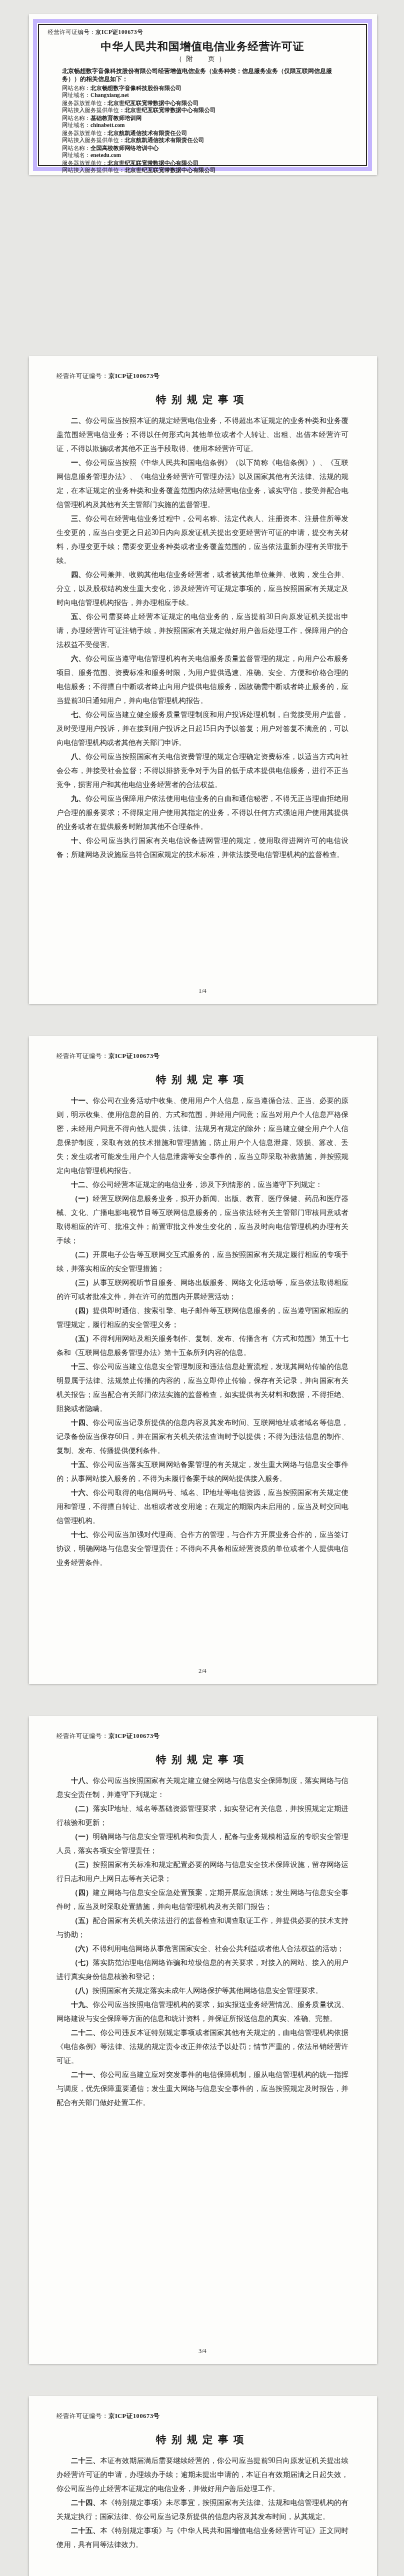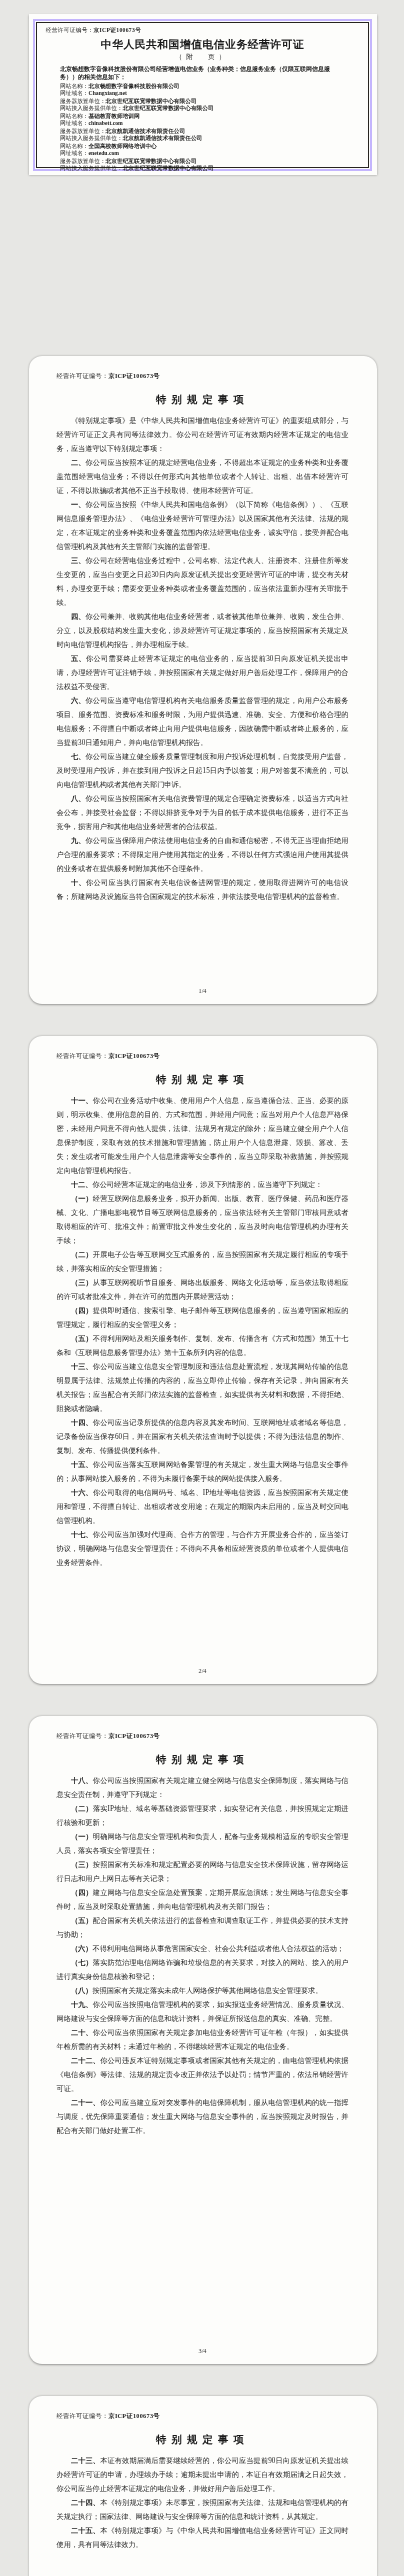--- a/index.html
+++ b/index.html
@@ -15,32 +15,32 @@
     width: 348px;
     margin: 0 auto 32px;
     background: #fdfdfb;
     box-shadow: 0 0.5px 2.1px rgba(0,0,0,.35);
     box-sizing: border-box;
     position: relative;
   }
 
   
   .cert { height: 161px; padding: 4.6px; margin-bottom: 181px; }
-  .cert-frame { border: 2px solid #c4b5fd; height: 100%; box-sizing: border-box; padding: 1px; }
+  .cert-frame { border: 4px solid #c4b5fd; height: 100%; box-sizing: border-box; padding: 1px; }
   .cert-inner { border: 0.5px solid #26241f; height: 100%; box-sizing: border-box; padding: 3.6px 23px 0 23px; }
   .cert-header { font-size: 5.7px; margin-left: -14.4px; letter-spacing: 0.3px; }
   .cert-header .num { font-weight: bold; }
   .cert-title { font-size: 10.8px; font-weight: bold; text-align: center; letter-spacing: 0.5px; margin: 3.6px 0 1px; }
   .cert-sub { font-size: 6.7px; text-align: center; letter-spacing: 4.1px; margin-bottom: 4.1px; }
   .cert-intro { font-size: 6px; font-weight: bold; line-height: 7.7px; margin: 0 0 1px; }
   .cert-row { font-size: 5.7px; line-height: 7.5px; }
   .cert-value { font-weight: 600; }
 
   
-  .doc { min-height: 648px; padding: 15.5px 28px 30px; border-radius: 13px; }
+  .doc { min-height: 648px; padding: 15.5px 28px 30px; }
   .doc.short { min-height: 467px; }
   .doc-header { font-size: 6.2px; letter-spacing: 0.3px; }
   .doc-header .num { font-weight: bold; }
   .doc-title { font-size: 10.3px; font-weight: bold; text-align: center; letter-spacing: 5.2px; margin: 12.4px 0 7.2px; }
   .paras p {
     font-size: 7.2px;
     line-height: 14px;
     text-align: justify;
     text-indent: 2em;
     margin: 0;
@@ -86,21 +86,20 @@
       </div>
     </div>
   </section>
 
   <section class="page doc">
     <div class="doc-header">
       <span>经营许可证编号：</span><span class="num">京ICP证100673号</span>
     </div>
     <h2 class="doc-title">特别规定事项</h2>
     <div class="paras">
-        <p><span>《特别规定事项》是《中华人民共和国增值电信业务经营许可证》的重要组成部分，与经营许可证正文具有同等法律效力。你公司在经营许可证有效期内经营本证规定的电信业务，应当遵守以下特别规定事项：</span></p>
         <p><b class="lead">二、</b><span>你公司应当按照本证的规定经营电信业务，不得超出本证规定的业务种类和业务覆盖范围经营电信业务；不得以任何形式向其他单位或者个人转让、出租、出借本经营许可证，不得以欺骗或者其他不正当手段取得、使用本经营许可证。</span></p>
         <p><b class="lead">一、</b><span>你公司应当按照《中华人民共和国电信条例》（以下简称《电信条例》）、《互联网信息服务管理办法》、《电信业务经营许可管理办法》以及国家其他有关法律、法规的规定，在本证规定的业务种类和业务覆盖范围内依法经营电信业务，诚实守信，接受并配合电信管理机构及其他有关主管部门实施的监督管理。</span></p>
         <p><b class="lead">三、</b><span>你公司在经营电信业务过程中，公司名称、法定代表人、注册资本、注册住所等发生变更的，应当自变更之日起30日内向原发证机关提出变更经营许可证的申请，提交有关材料，办理变更手续；需要变更业务种类或者业务覆盖范围的，应当依法重新办理有关审批手续。</span></p>
         <p><b class="lead">四、</b><span>你公司兼并、收购其他电信业务经营者，或者被其他单位兼并、收购，发生合并、分立，以及股权结构发生重大变化，涉及经营许可证规定事项的，应当按照国家有关规定及时向电信管理机构报告，并办理相应手续。</span></p>
         <p><b class="lead">五、</b><span>你公司需要终止经营本证规定的电信业务的，应当提前30日向原发证机关提出申请，办理经营许可证注销手续，并按照国家有关规定做好用户善后处理工作，保障用户的合法权益不受侵害。</span></p>
         <p><b class="lead">六、</b><span>你公司应当遵守电信管理机构有关电信服务质量监督管理的规定，向用户公布服务项目、服务范围、资费标准和服务时限，为用户提供迅速、准确、安全、方便和价格合理的电信服务；不得擅自中断或者终止向用户提供电信服务，因故确需中断或者终止服务的，应当提前30日通知用户，并向电信管理机构报告。</span></p>
         <p><b class="lead">七、</b><span>你公司应当建立健全服务质量管理制度和用户投诉处理机制，自觉接受用户监督，及时受理用户投诉，并在接到用户投诉之日起15日内予以答复；用户对答复不满意的，可以向电信管理机构或者其他有关部门申诉。</span></p>
         <p><b class="lead">八、</b><span>你公司应当按照国家有关电信资费管理的规定合理确定资费标准，以适当方式向社会公布，并接受社会监督；不得以排挤竞争对手为目的低于成本提供电信服务，进行不正当竞争，损害用户和其他电信业务经营者的合法权益。</span></p>
         <p><b class="lead">九、</b><span>你公司应当保障用户依法使用电信业务的自由和通信秘密，不得无正当理由拒绝用户合理的服务要求；不得限定用户使用其指定的业务，不得以任何方式强迫用户使用其提供的业务或者在提供服务时附加其他不合理条件。</span></p>
         <p><b class="lead">十、</b><span>你公司应当执行国家有关电信设备进网管理的规定，使用取得进网许可的电信设备；所建网络及设施应当符合国家规定的技术标准，并依法接受电信管理机构的监督检查。</span></p>
@@ -139,34 +138,33 @@
         <p><b class="lead">十八、</b><span>你公司应当按照国家有关规定建立健全网络与信息安全保障制度，落实网络与信息安全责任制，并遵守下列规定：</span></p>
         <p><b class="lead">（二）</b><span>落实IP地址、域名等基础资源管理要求，如实登记有关信息，并按照规定定期进行核验和更新；</span></p>
         <p><b class="lead">（一）</b><span>明确网络与信息安全管理机构和负责人，配备与业务规模相适应的专职安全管理人员，落实各项安全管理责任；</span></p>
         <p><b class="lead">（三）</b><span>按照国家有关标准和规定配置必要的网络与信息安全技术保障设施，留存网络运行日志和用户上网日志等有关记录；</span></p>
         <p><b class="lead">（四）</b><span>建立网络与信息安全应急处置预案，定期开展应急演练；发生网络与信息安全事件时，应当及时采取处置措施，并向电信管理机构及有关部门报告；</span></p>
         <p><b class="lead">（五）</b><span>配合国家有关机关依法进行的监督检查和调查取证工作，并提供必要的技术支持与协助；</span></p>
         <p><b class="lead">（六）</b><span>不得利用电信网络从事危害国家安全、社会公共利益或者他人合法权益的活动；</span></p>
         <p><b class="lead">（七）</b><span>落实防范治理电信网络诈骗和垃圾信息的有关要求，对接入的网站、接入的用户进行真实身份信息核验和登记；</span></p>
         <p><b class="lead">（八）</b><span>按照国家有关规定落实未成年人网络保护等其他网络信息安全管理要求。</span></p>
         <p><b class="lead">十九、</b><span>你公司应当按照电信管理机构的要求，如实报送业务经营情况、服务质量状况、网络建设与安全保障等方面的信息和统计资料，并保证所报送信息的真实、准确、完整。</span></p>
-        <p><b class="lead">二十、</b><span>你公司应当依照国家有关规定参加电信业务经营许可证年检（年报），如实提供年检所需的有关材料；未通过年检的，不得继续经营本证规定的电信业务。</span></p>
         <p><b class="lead">二十二、</b><span>你公司违反本证特别规定事项或者国家其他有关规定的，由电信管理机构依据《电信条例》等法律、法规的规定责令改正并依法予以处罚；情节严重的，依法吊销经营许可证。</span></p>
         <p><b class="lead">二十一、</b><span>你公司应当建立应对突发事件的电信保障机制，服从电信管理机构的统一指挥与调度，优先保障重要通信；发生重大网络与信息安全事件的，应当按照规定及时报告，并配合有关部门做好处置工作。</span></p>
       </div>
     <div class="doc-footer">3/4</div>
   </section>
 
   <section class="page doc short">
     <div class="doc-header">
       <span>经营许可证编号：</span><span class="num">京ICP证100673号</span>
     </div>
     <h2 class="doc-title">特别规定事项</h2>
     <div class="paras">
         <p><b class="lead">二十三、</b><span>本证有效期届满后需要继续经营的，你公司应当提前90日向原发证机关提出续办经营许可证的申请，办理续办手续；逾期未提出申请的，本证自有效期届满之日起失效，你公司应当停止经营本证规定的电信业务，并做好用户善后处理工作。</span></p>
-        <p><b class="lead">二十四、</b><span>本《特别规定事项》未尽事宜，按照国家有关法律、法规和电信管理机构的有关规定执行；国家法律、网络建设与安全保障等方面的信息和统计资料，从其规定。</span></p>
+        <p><b class="lead">二十四、</b><span>本《特别规定事项》未尽事宜，按照国家有关法律、法规和电信管理机构的有关规定执行；国家法律、你公司应当记录所提供的信息内容及其发布时间，从其规定。</span></p>
         <p><b class="lead">二十五、</b><span>本《特别规定事项》与《中华人民共和国增值电信业务经营许可证》正文同时使用，具有同等法律效力。</span></p>
       </div>
 
   </section>
 
 </div>
 
 
 </body></html>

